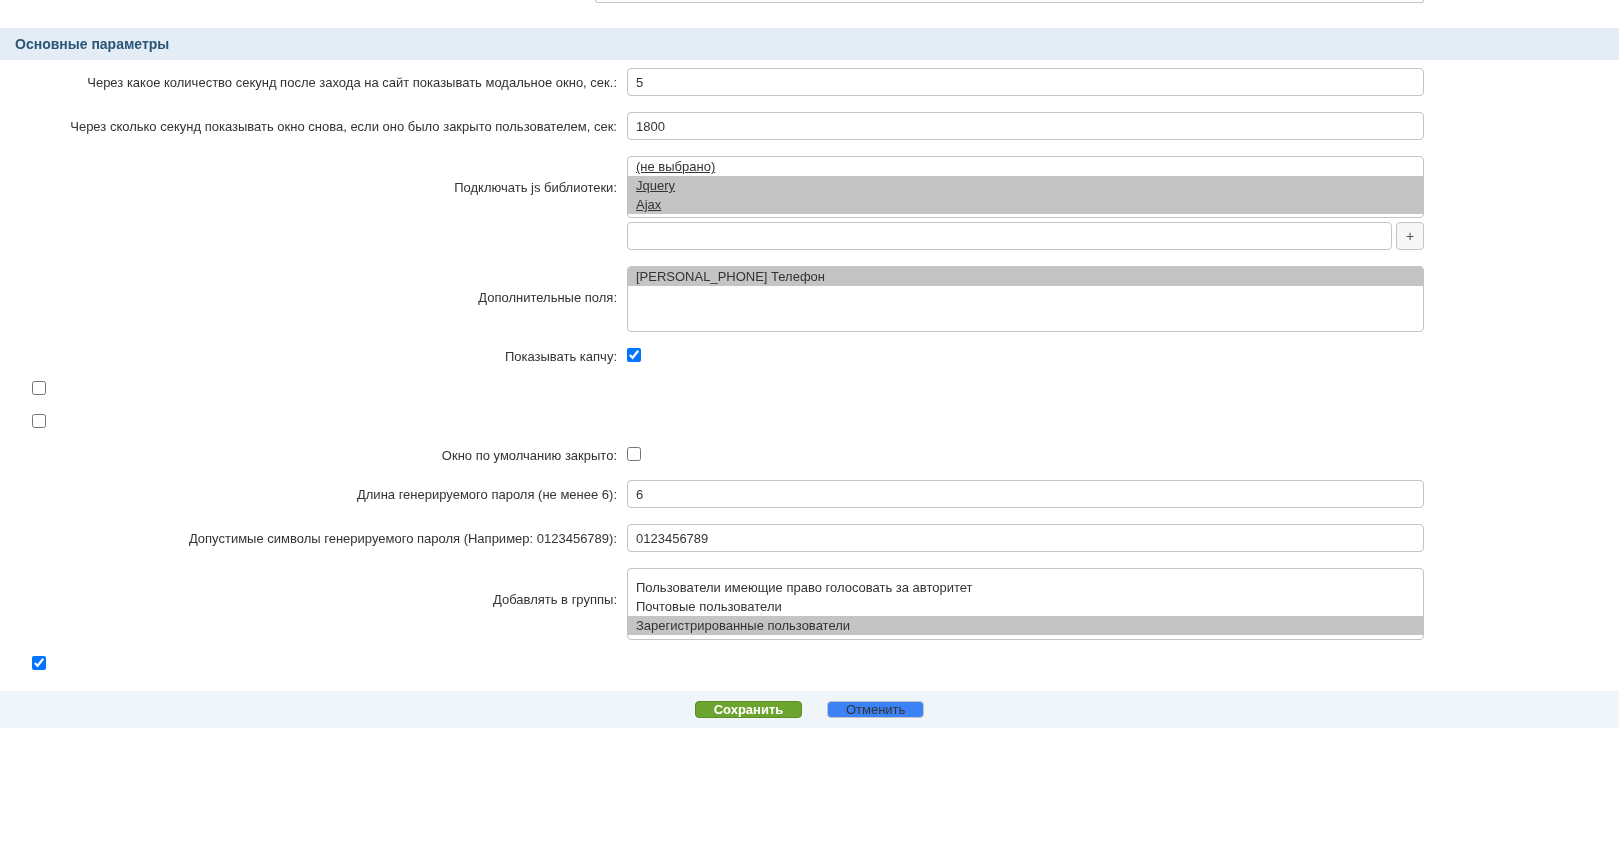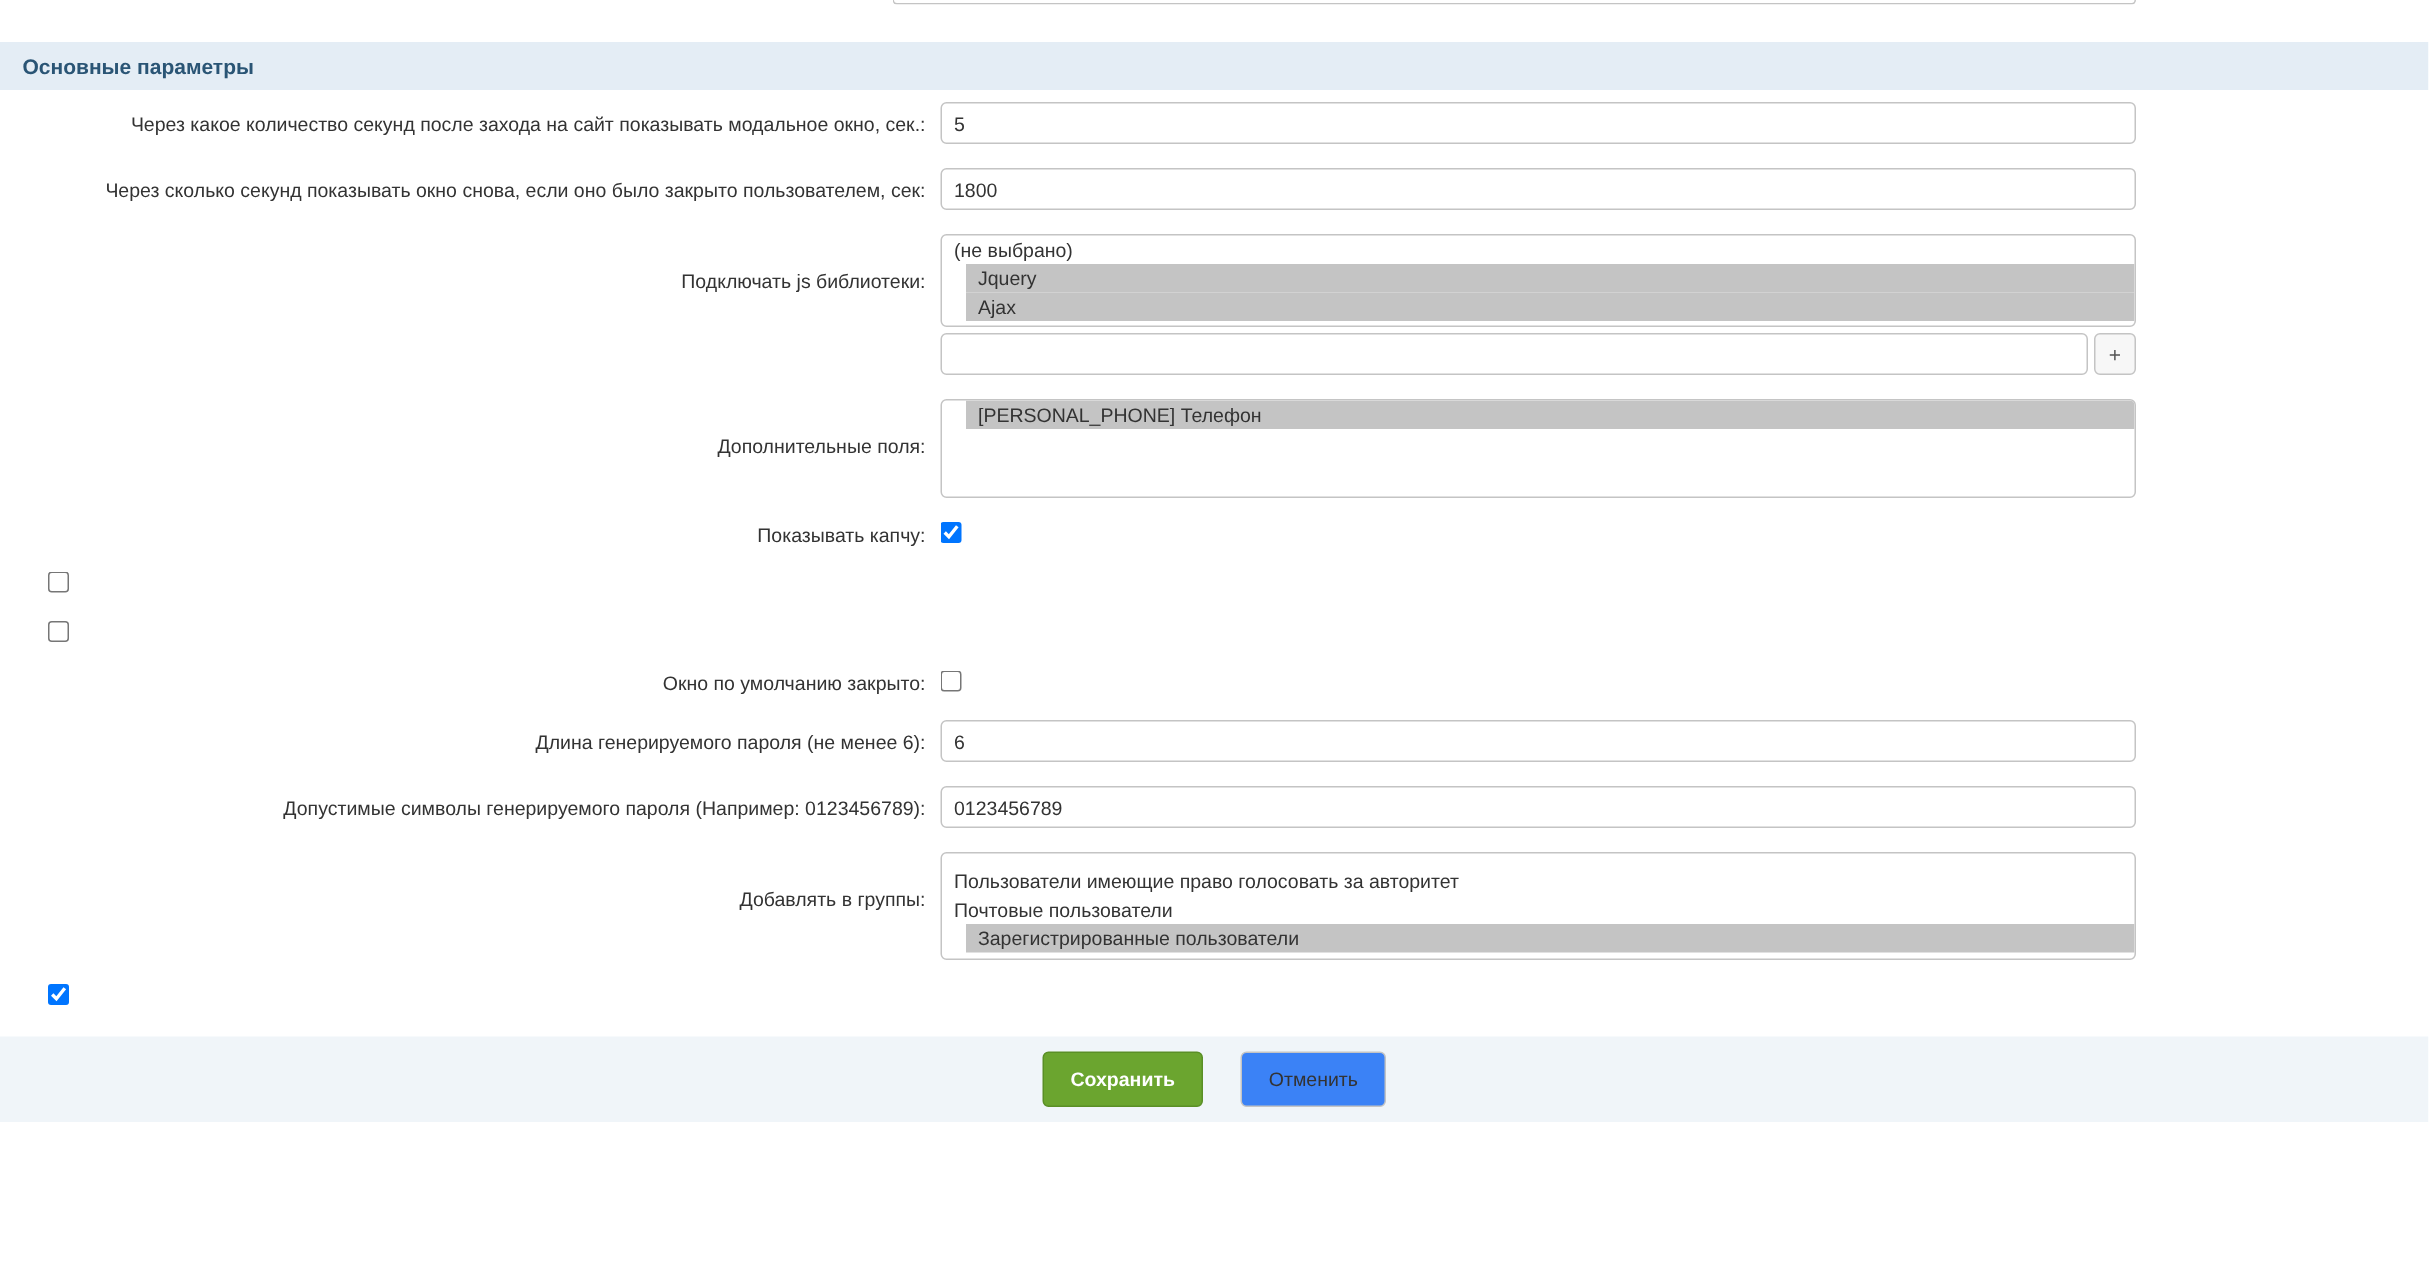--- a/index.html
+++ b/index.html
@@ -65,23 +65,22 @@
       color: #333;
       background: #fff;
       overflow-y: scroll;
     }
     .listbox-item {
       padding: 2px 8px;
       cursor: pointer;
     }
     .listbox-item.selected {
       background: #c4c4c4;
-      margin-left: 16px;
-    }
-    .listbox.js-libs { height: 62px; }
+    }
+    .listbox.js-libs { height: 62px; text-decoration: underline; }
     .listbox.add-fields { height: 66px; }
     .listbox.groups { height: 72px; }
     .input-with-btn {
       display: flex;
       gap: 4px;
       margin-top: 4px;
     }
     .input-with-btn input { flex: 1; }
     .plus-btn {
       width: 28px; height: 28px;
@@ -96,21 +95,21 @@
       justify-content: center;
     }
     .button-bar {
       background: #f0f5f9;
       padding: 10px 0;
       text-align: center;
       margin-top: 10px;
     }
     .btn {
       display: inline-block;
-      padding: 10px 18px;
+      padding: 0 18px;
       border-radius: 4px;
       font-size: 13px;
       cursor: pointer;
       margin: 0 3px;
       border: 1px solid transparent;
       text-align: right;
     }
     .btn-primary {
       background: #6ba52f;
       border-color: #5a8f26;

